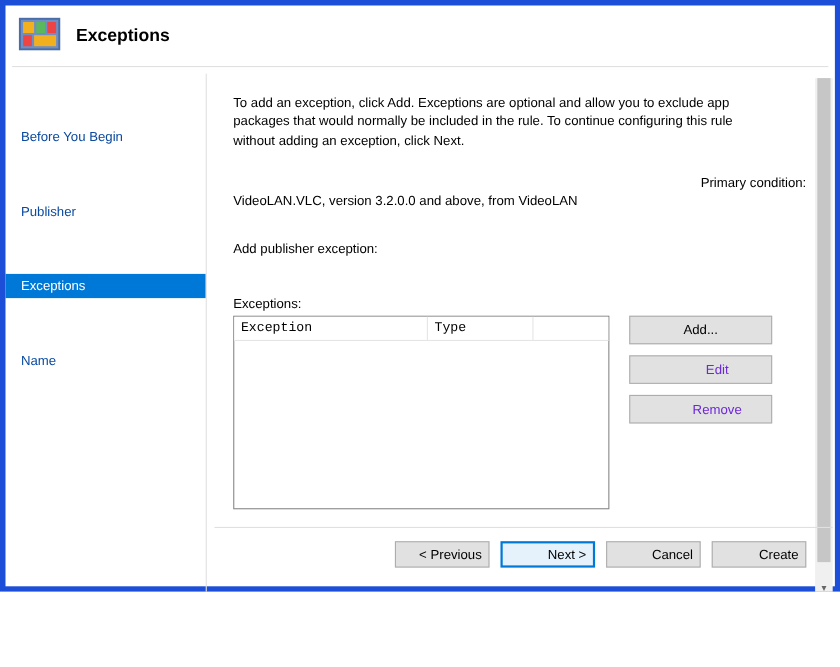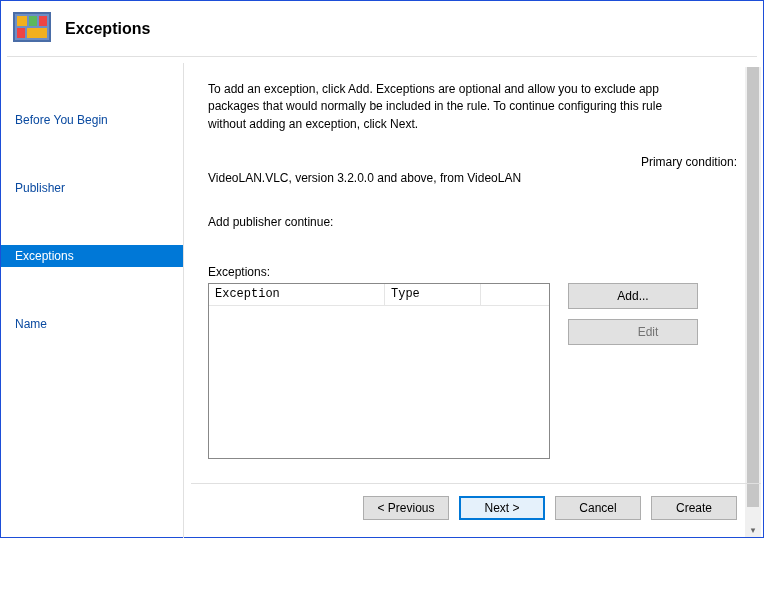--- a/index.html
+++ b/index.html
@@ -6,21 +6,21 @@
   body {
     margin: 0;
     font-family: "Segoe UI", Tahoma, sans-serif;
     font-size: 12px;
     background: #fff;
     color: #000;
   }
   .window {
     width: 764px;
     height: 538px;
-    border: 1px solid #1d4ed8;
+    border: 5px solid #1d4ed8;
     background: #fff;
     position: relative;
   }
   .header {
     height: 55px;
     display: flex;
     align-items: center;
     padding: 0 12px;
     gap: 14px;
   }
@@ -95,21 +95,21 @@
   .btn {
     width: 130px;
     height: 26px;
     border: 1px solid #adadad;
     background: #e1e1e1;
     font-family: inherit;
     font-size: 12px;
     cursor: pointer;
   }
   .btn:disabled {
-    color: #737373;
+    color: #6d28d9;
     cursor: default;
     padding-left: 36px;
   }
   .scrollbar {
     position: absolute;
     right: 2px;
     top: 10px;
     width: 16px;
     height: 470px;
     background: #f0f0f0;
@@ -145,20 +145,21 @@
     right: 2px;
   }
   .fbtn {
     width: 86px;
     height: 24px;
     border: 1px solid #adadad;
     background: #e1e1e1;
     font-family: inherit;
     font-size: 12px;
     cursor: pointer;
+    text-align: right;
   }
   .fbtn.default {
     border: 2px solid #0078d7;
     background: #e5f1fb;
   }
   .arrow-annotation {
     position: absolute;
     pointer-events: none;
   }
 </style>
@@ -193,35 +194,36 @@
     </div>
 
     <div class="vline"></div>
 
     <div class="content">
       <div class="desc">To add an exception, click Add. Exceptions are optional and allow you to exclude app packages that would normally be included in the rule. To continue configuring this rule without adding an exception, click Next.</div>
 
       <div class="cond-label">Primary condition:</div>
       <div class="cond-val">VideoLAN.VLC, version 3.2.0.0 and above, from VideoLAN</div>
 
-      <div class="addpub">Add publisher continue:</div>
+      <div class="addpub">Add publisher exception:</div>
 
       <div class="exc-label">Exceptions:</div>
 
       <div class="exc-row">
         <div class="listbox">
           <div class="listhead">
             <div class="colh col-exc">Exception</div>
             <div class="colh col-type">Type</div>
             <div class="colh col-last"></div>
           </div>
         </div>
         <div class="btncol">
           <button class="btn">Add...</button>
           <button class="btn" disabled="">Edit</button>
+          <button class="btn" disabled="">Remove</button>
         </div>
       </div>
 
       <div class="scrollbar">
         <div class="thumb"></div>
         <div class="arrowdn">▾</div>
       </div>
     </div>
   </div>
 

